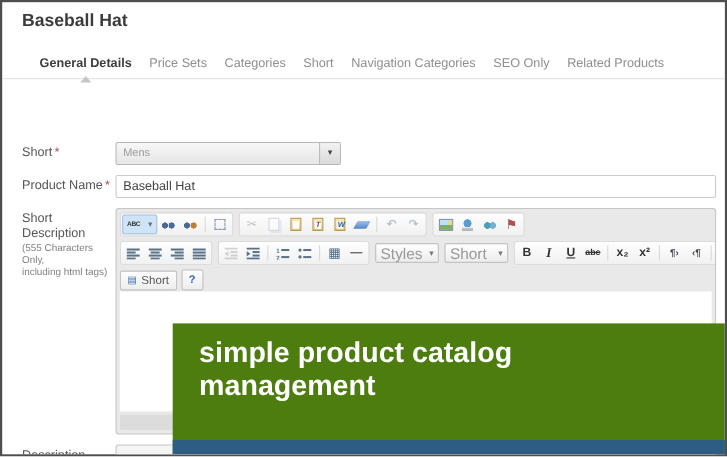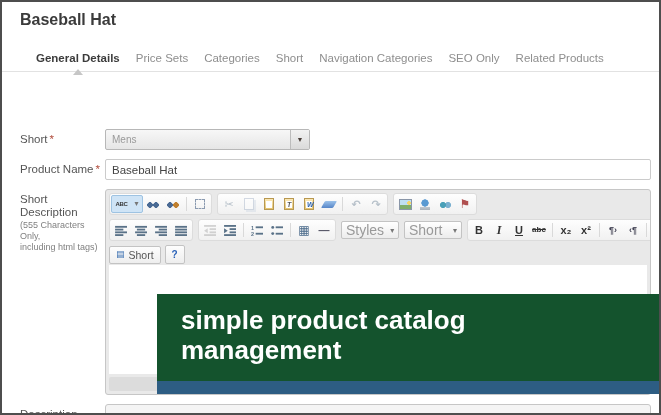--- a/index.html
+++ b/index.html
@@ -84,21 +84,21 @@
   .ddl-caret{font-size:8px;color:#777;margin-left:6px;}
   
   .src-btn{display:inline-flex;gap:4px;align-items:center;background:linear-gradient(#fdfdfd,#eee);border:1px solid #c3c3c3;
     border-radius:2px;padding:2px 6px;cursor:pointer;}
   .src-label{font-size:10.5px;color:#555;}
   .help-btn{width:18px;height:17px;display:inline-flex;align-items:center;justify-content:center;margin-left:4px;
     background:linear-gradient(#fdfdfd,#eee);border:1px solid #c3c3c3;border-radius:2px;cursor:pointer;}
   .ed-body{flex:1;background:#fff;margin:0 3px;cursor:text;}
   .ed-foot{height:14px;background:#dcdcdc;margin:3px;border-radius:2px;}
   
-  .banner{position:absolute;left:155px;top:292px;right:0;height:100px;background:#14532d;z-index:9;
+  .banner{position:absolute;left:155px;top:292px;right:0;height:119px;background:#4d7c0f;z-index:9;
     padding:11px 0 0 24px;box-sizing:border-box;}
   .banner::after{content:"";position:absolute;left:0;right:0;bottom:0;height:13px;background:#2d5d83;}
   .banner-line{font-size:26px;line-height:30px;font-weight:bold;color:#fff;letter-spacing:0;}
   
   .bottom-row{display:flex;align-items:flex-start;margin:7px 8px 0 18px;}
   .next-box{flex:1;height:30px;box-sizing:border-box;border:1px solid #c6c6c6;border-radius:3px;background:#f4f4f4;}
   svg{display:block;}
 </style>
 </head>
 <body>

